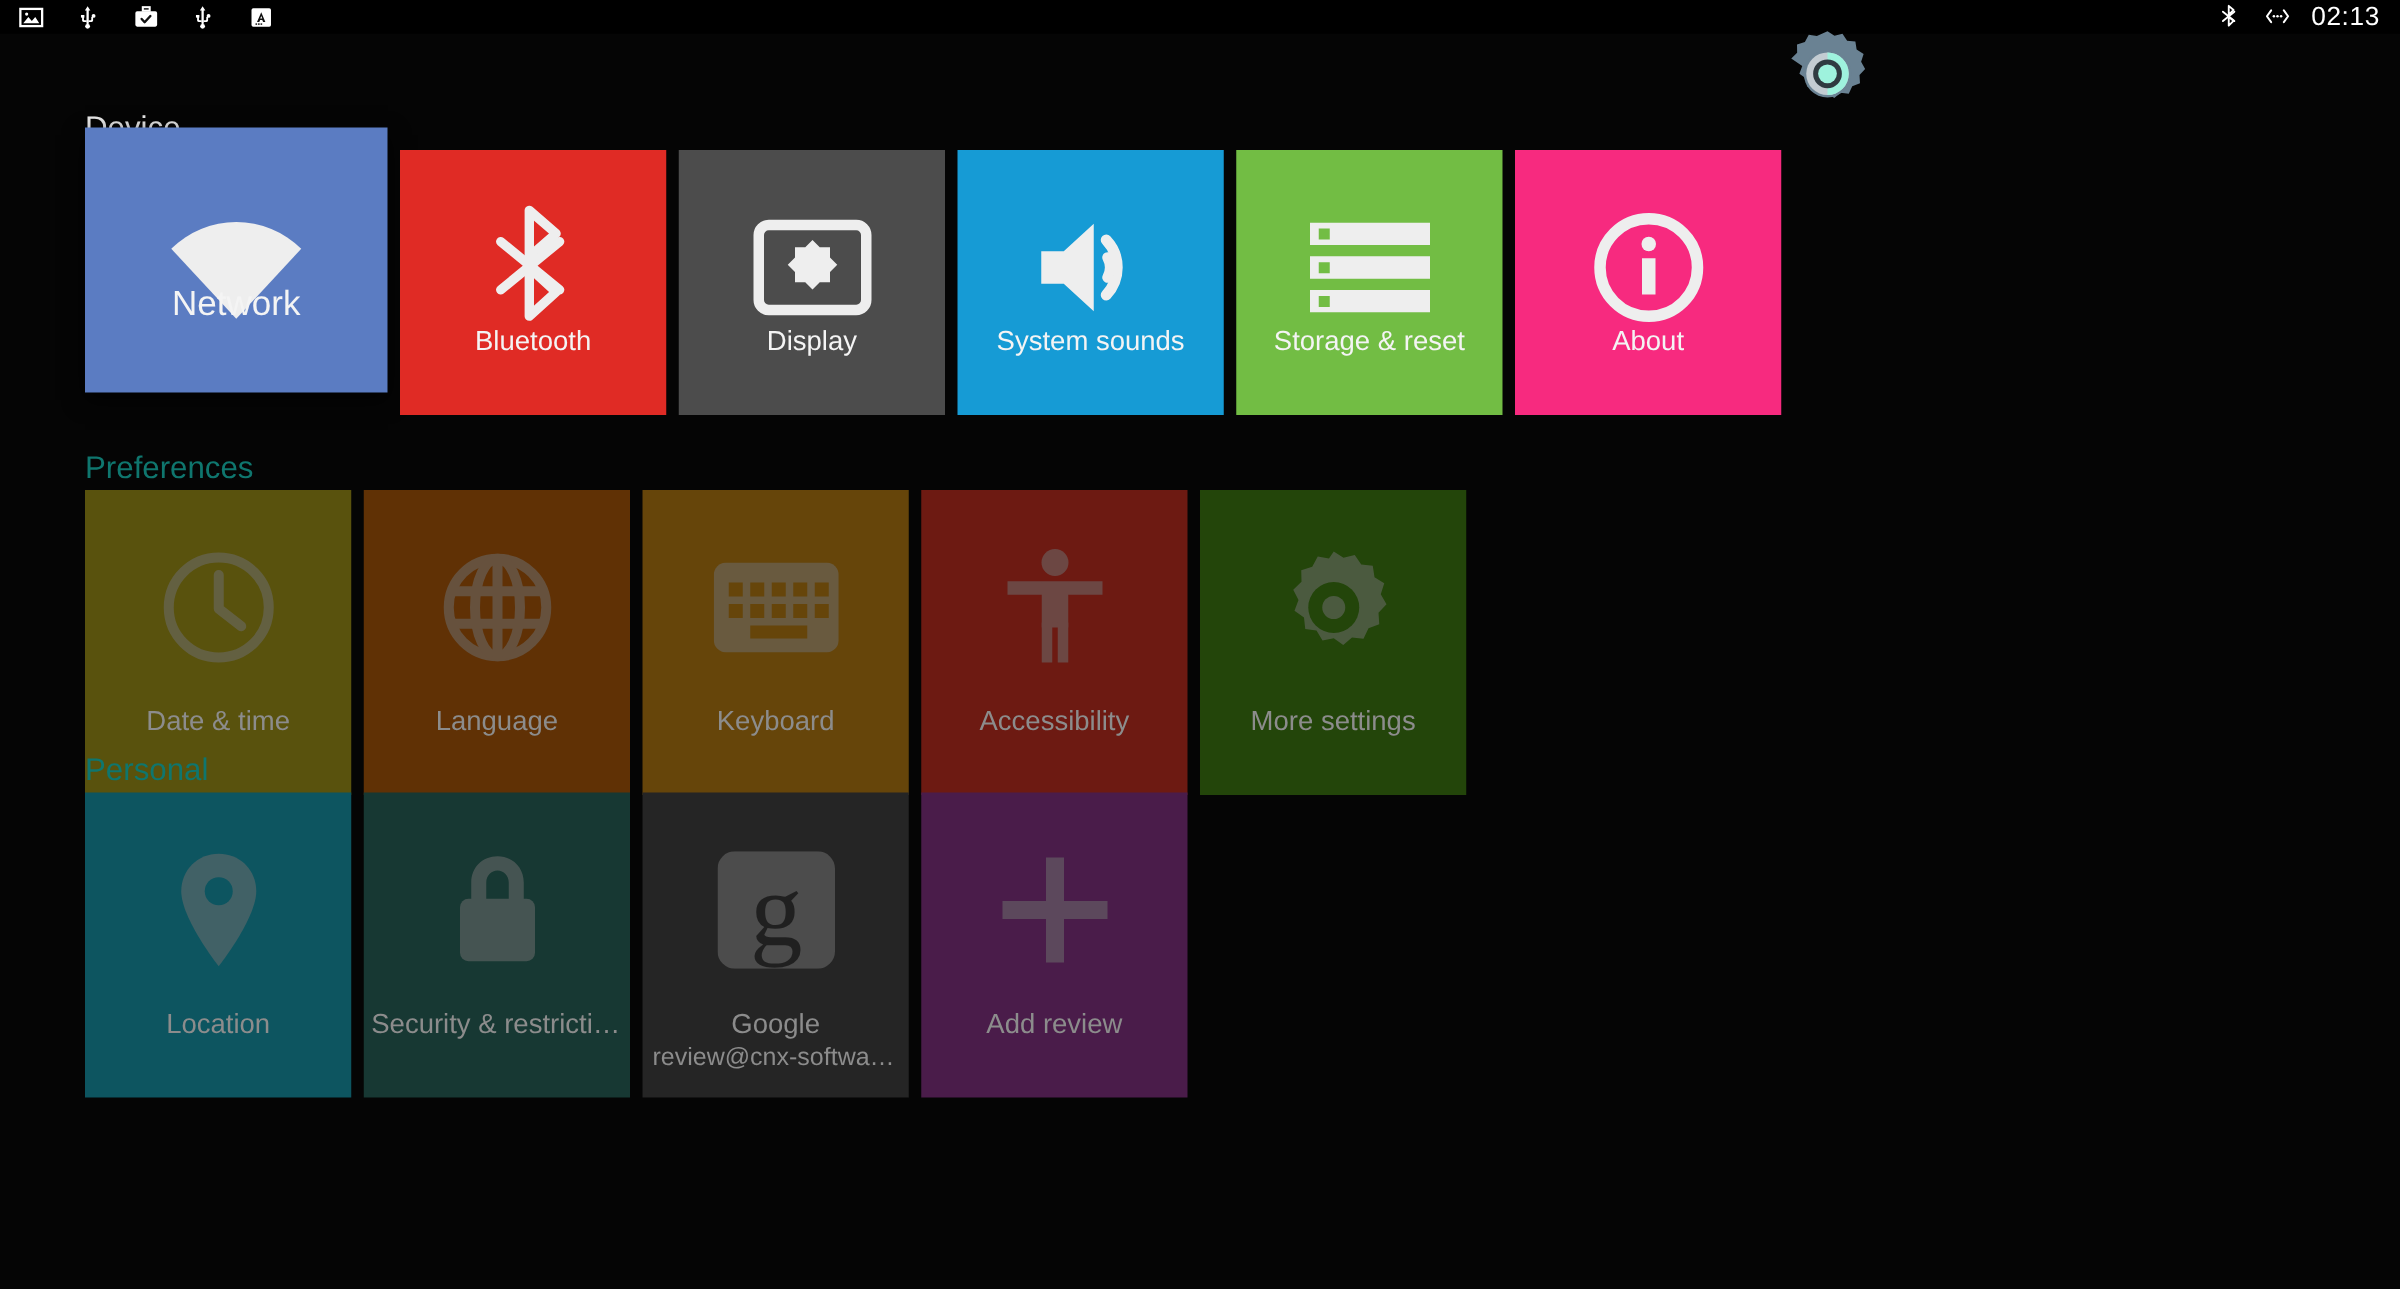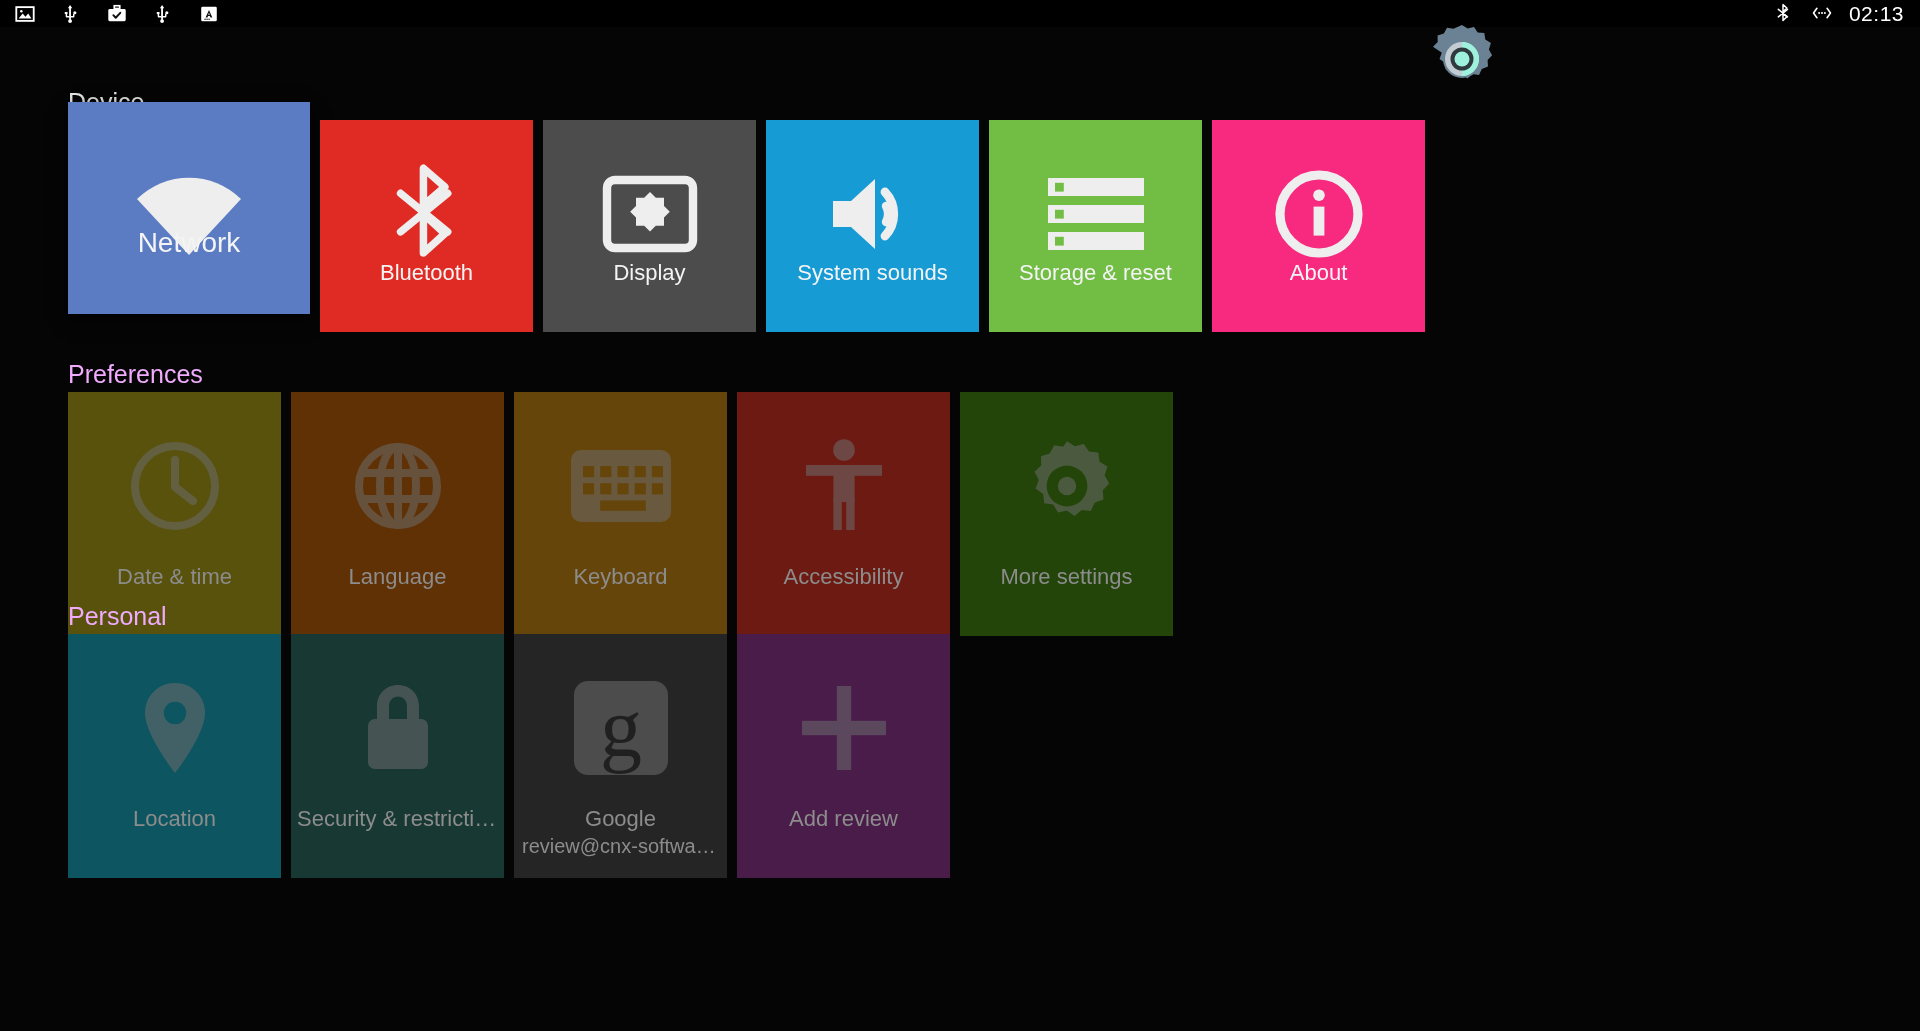--- a/index.html
+++ b/index.html
@@ -26,21 +26,21 @@
   
   #settings-logo { position:absolute; left:1424px; top:21px; width:76px; height:76px; }
   #settings-logo svg { display:block; }
 
   
   .section { position:absolute; left:0; }
   .section-title {
     color:#e8e8e8; font-size:25px; line-height:28px;
     padding-left:68px; margin-bottom:4px; white-space:nowrap;
   }
-  .section-title.dim { color:#f0abfc; }
+  .section-title.dim { color:#0f766e; }
   .row { display:flex; align-items:flex-start; padding-left:68px; }
 
   .tile {
     position:relative; width:213px; height:212px;
     margin-right:10px; flex:0 0 auto;
     display:flex; flex-direction:column; align-items:center;
     justify-content:flex-start;
   }
   .tile .icon {
     margin-top:44px; width:100px; height:100px;

